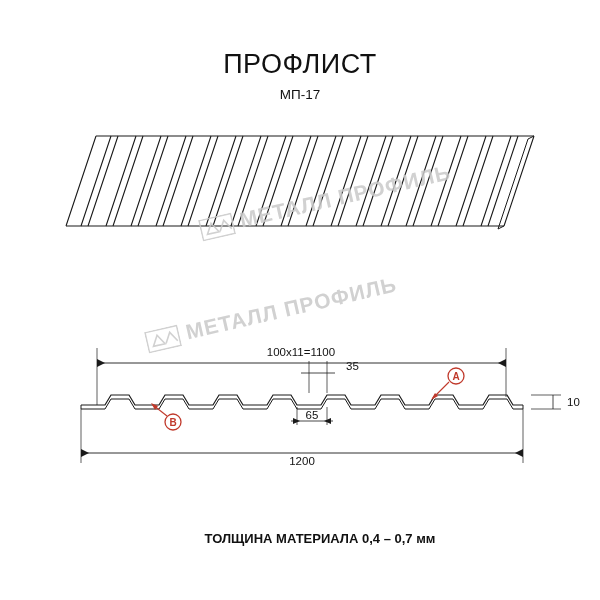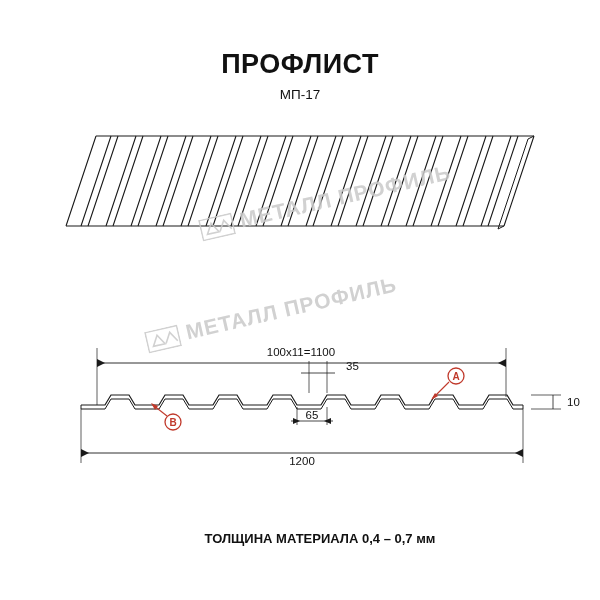--- a/index.html
+++ b/index.html
@@ -20,21 +20,21 @@
     inset: 0;
     border: 1px solid #ffffff;
   }
   .title {
     position: absolute;
     top: 48px;
     left: 0;
     width: 100%;
     text-align: center;
     font-size: 27px;
-    font-weight: bold;
+    font-weight: normal;
     letter-spacing: 0.5px;
     color: #111111;
   }
   .subtitle {
     position: absolute;
     top: 86px;
     left: 0;
     width: 100%;
     text-align: center;
     font-size: 13.5px;

